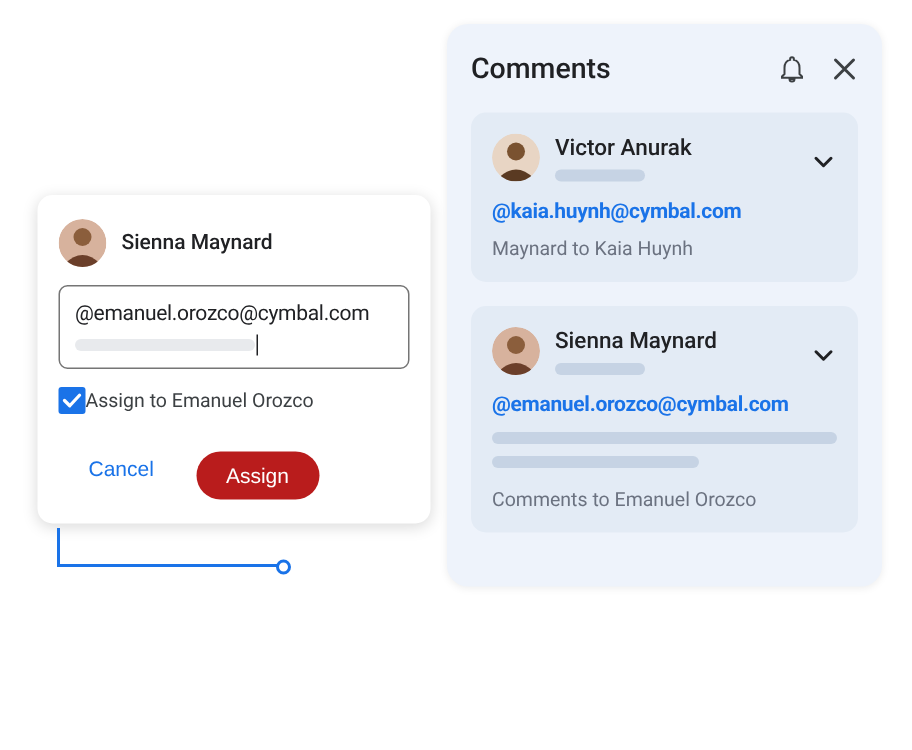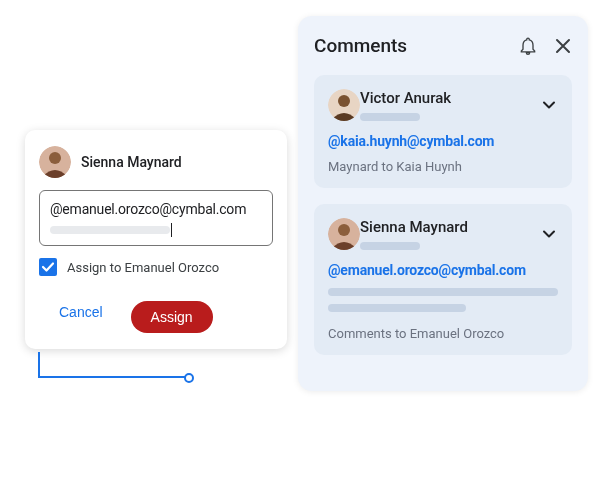--- a/index.html
+++ b/index.html
@@ -24,21 +24,21 @@
     padding: 10px 10px 8px 10px; margin-bottom: 12px;
   }
   .mention-text { font-size: 14px; color: #202124; letter-spacing: -0.2px; }
   .caret-row { display: flex; align-items: center; margin-top: 6px; }
   .placeholder-bar {
     height: 8px; border-radius: 4px; background: #e8eaed;
   }
   .caret {
     width: 1px; height: 14px; background: #202124; margin-left: 1px;
   }
-  .checkbox-row { display: flex; align-items: center; gap: 10px; margin-bottom: 14px; }
+  .checkbox-row { display: flex; align-items: center; margin-bottom: 14px; }
   .checkbox {
     width: 18px; height: 18px; border-radius: 2px; background: #1a73e8;
     display: flex; align-items: center; justify-content: center; flex-shrink: 0;
   }
   .checkbox svg { width: 14px; height: 14px; }
   .checkbox-label { font-size: 13px; color: #3c4043; }
   .btn-row { display: flex; justify-content: flex-start; gap: 8px; }
   .btn {
     font-size: 14px; font-weight: 500; border: none; border-radius: 20px;
     padding: 8px 20px; cursor: pointer;
@@ -62,21 +62,21 @@
     box-shadow: 0 1px 6px rgba(0,0,0,0.08);
   }
   .panel-head { display: flex; align-items: center; justify-content: space-between; margin-bottom: 18px; gap: 43px; }
   .panel-title { font-size: 19px; font-weight: 500; color: #202124; }
   .panel-icons { display: flex; align-items: center; gap: 16px; }
   .panel-icons svg { display: block; }
   .comment-card {
     background: #e3ebf5; border-radius: 10px;
     padding: 14px 14px 14px 14px; margin-bottom: 16px;
   }
-  .comment-head { display: flex; align-items: center; gap: 0; margin-bottom: 12px; position: relative; }
+  .comment-head { display: flex; align-items: flex-end; gap: 10px; margin-bottom: 12px; position: relative; }
   .comment-user { flex: 1; }
   .comment-name { font-size: 15px; font-weight: 500; color: #202124; margin-bottom: 6px; }
   .skel-bar { height: 8px; border-radius: 4px; background: #c6d3e4; }
   .chev { flex-shrink: 0; margin-top: 4px; }
   .mention-link { font-size: 14px; color: #1a73e8; margin-bottom: 10px; display: block; letter-spacing: -0.2px; font-weight: bold; }
   .body-skel { display: flex; flex-direction: column; gap: 8px; margin-bottom: 14px; }
   .assigned-text { font-size: 13px; color: #6b7280; }
 </style>
 </head>
 <body>

